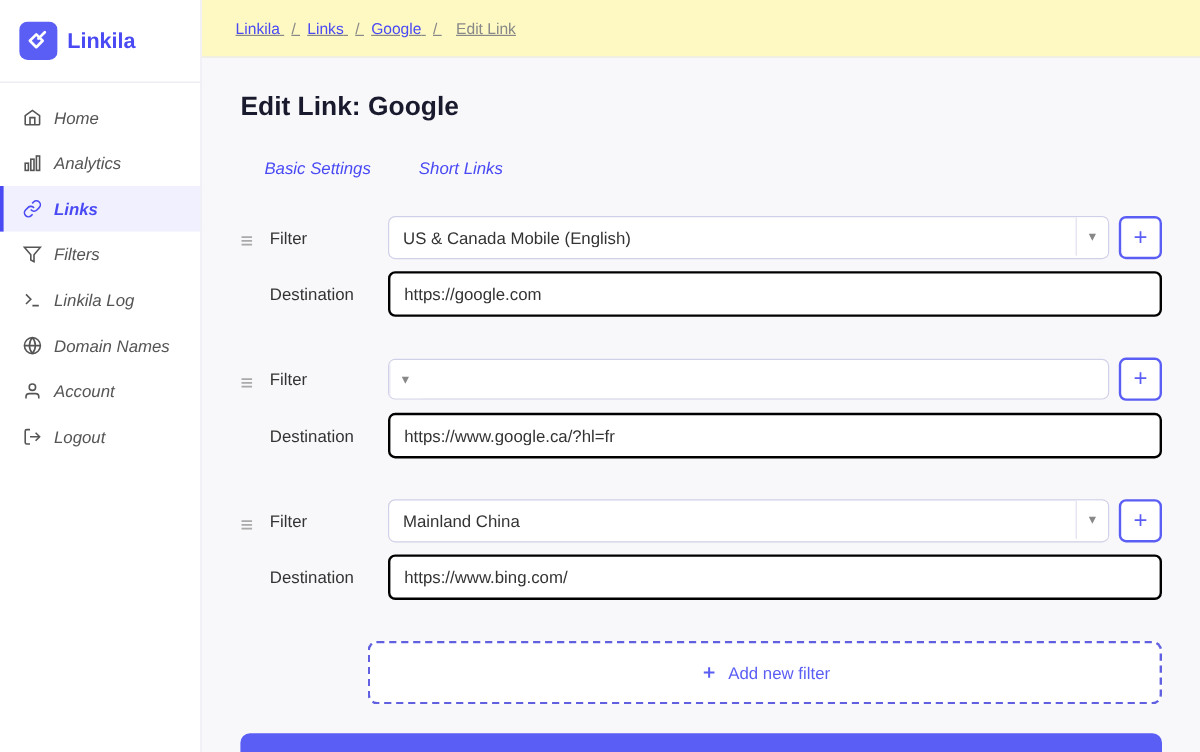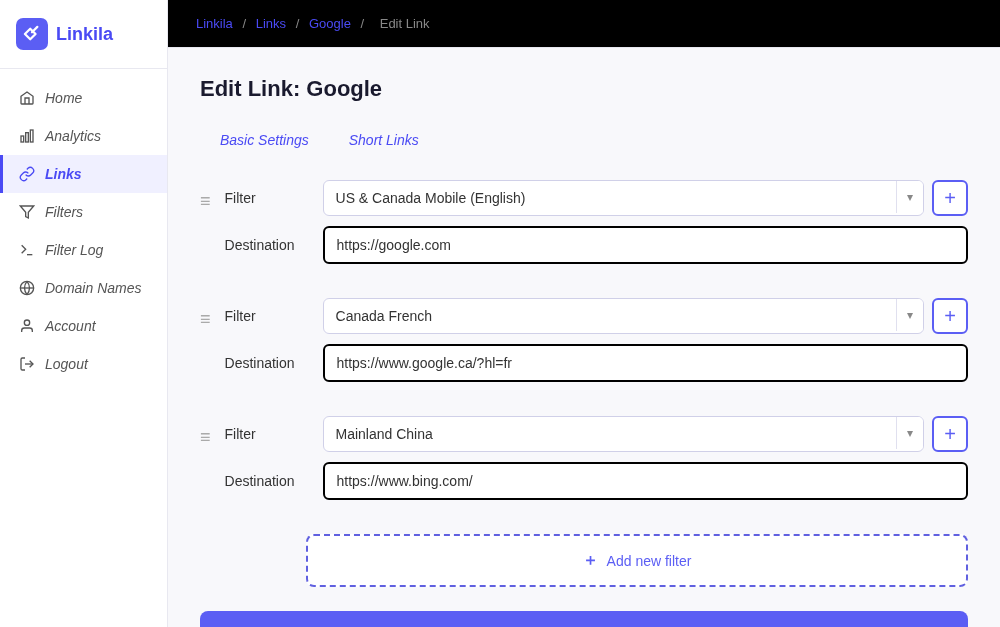--- a/index.html
+++ b/index.html
@@ -54,22 +54,23 @@
     #main {
       flex: 1;
       display: flex;
       flex-direction: column;
       overflow-y: auto;
     }
     #breadcrumb {
       padding: 16px 28px;
       font-size: 13px;
       color: #888;
-      background: #000000;
+      background: #fef9c3;
       border-bottom: 1px solid #e8e8f0;
+      text-decoration: underline;
     }
     #breadcrumb a { color: #4a4af4; text-decoration: none; }
     #breadcrumb span { color: #888; margin: 0 6px; }
 
     #content {
       padding: 28px 32px;
       flex: 1;
     }
     .page-title {
       font-size: 22px;
@@ -260,21 +261,21 @@
         <polygon points="22 3 2 3 10 12.46 10 19 14 21 14 12.46 22 3"></polygon>
       </svg>
       <span>Filters</span>
     </div>
 
     <div class="nav-item">
       <svg class="nav-icon" viewBox="0 0 24 24" fill="none" stroke="currentColor" stroke-width="2">
         <polyline points="4 17 10 11 4 5"></polyline>
           <line x1="12" y1="19" x2="20" y2="19"></line>
       </svg>
-      <span>Filter Log</span>
+      <span>Linkila Log</span>
     </div>
 
     <div class="nav-item">
       <svg class="nav-icon" viewBox="0 0 24 24" fill="none" stroke="currentColor" stroke-width="2">
         <circle cx="12" cy="12" r="10"></circle>
         <line x1="2" y1="12" x2="22" y2="12"></line>
         <path d="M12 2a15.3 15.3 0 010 20M12 2a15.3 15.3 0 000 20"></path>
       </svg>
       <span>Domain Names</span>
     </div>
@@ -339,25 +340,20 @@
         </div>
       </div>
     </div>
 
     <div class="filter-block">
       <div class="drag-handle">≡</div>
       <div class="filter-fields">
         <div class="field-row">
           <span class="field-label">Filter</span>
           <div class="filter-select-wrap">
-            <select>
-              <option>Canada French</option>
-              <option>US &amp; Canada Mobile (English)</option>
-              <option>Mainland China</option>
-            </select>
             <div class="chevron-btn">▾</div>
           </div>
           <div class="plus-btn">+</div>
         </div>
         <div class="field-row">
           <span class="field-label">Destination</span>
           <input class="dest-input" type="text" value="https://www.google.ca/?hl=fr" style="">
         </div>
       </div>
     </div>

